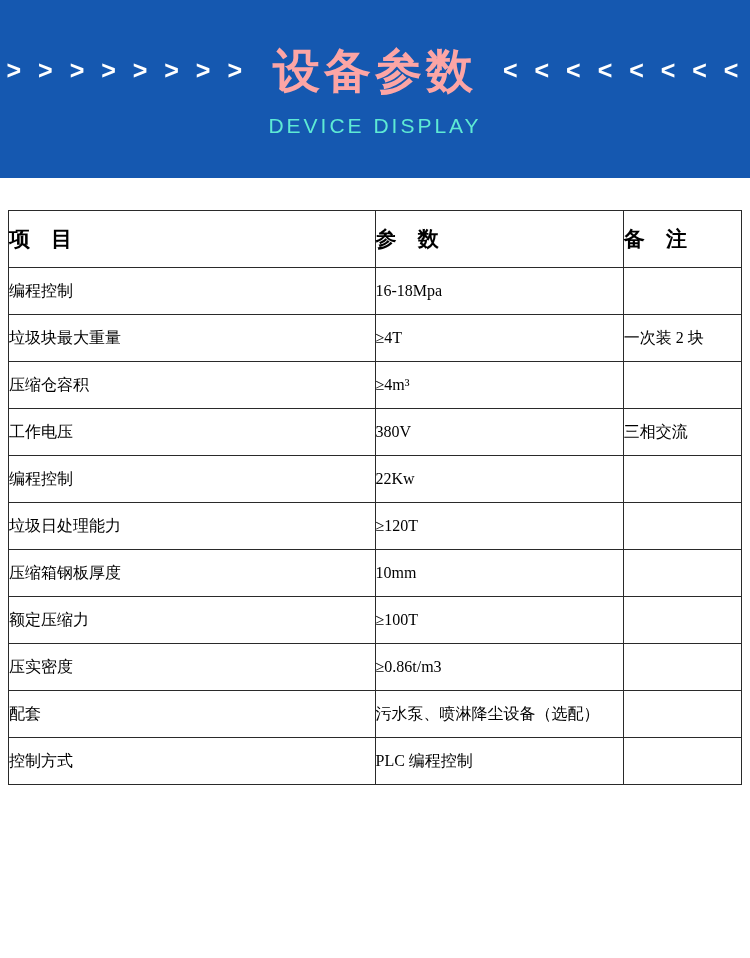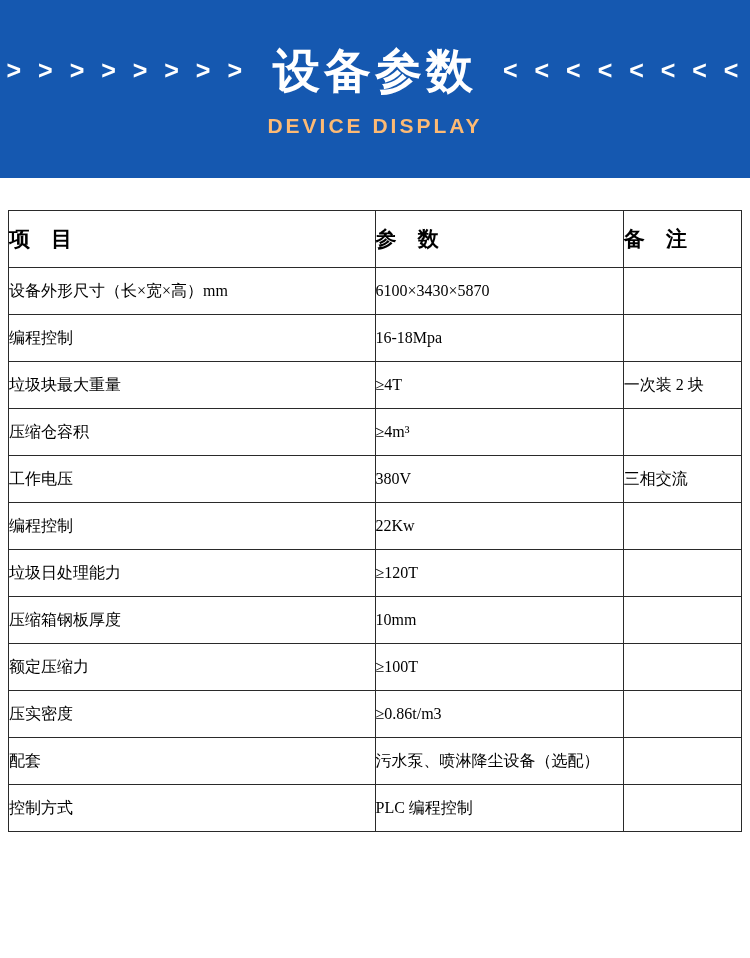--- a/index.html
+++ b/index.html
@@ -40,33 +40,33 @@
     color: #ffffff;
     font-family: "Liberation Sans", sans-serif;
     font-size: 25px;
     font-weight: bold;
     letter-spacing: 5px;
     white-space: nowrap;
   }
   .arrows-left { margin-right: 26px; }
   .arrows-right { margin-left: 26px; }
   .main-title {
-    color: #ffffff;
+    color: #fca5a5;
     font-family: "DejaVu Sans", sans-serif;
     font-size: 47px;
     font-weight: bold;
     letter-spacing: 4px;
     white-space: nowrap;
     line-height: 1;
   }
   .sub-title {
-    color: #fdba74;
+    color: #5eead4;
     font-family: "Liberation Sans", sans-serif;
     font-size: 21px;
-    font-weight: bold;
+    font-weight: normal;
     letter-spacing: 3px;
     margin-top: 20px;
   }
   .table-wrap {
     padding: 32px 8px 0 8px;
     box-sizing: border-box;
   }
   table.spec {
     border-collapse: collapse;
     width: 734px;
@@ -118,25 +118,20 @@
     </colgroup>
     <thead>
       <tr>
         <td>项 目</td>
         <td>参 数</td>
         <td>备 注</td>
       </tr>
     </thead>
     <tbody>
       <tr>
-        <td>设备外形尺寸（长×宽×高）mm</td>
-        <td>6100×3430×5870</td>
-        <td></td>
-      </tr>
-      <tr>
         <td>编程控制</td>
         <td>16-18Mpa</td>
         <td></td>
       </tr>
       <tr>
         <td>垃圾块最大重量</td>
         <td>≥4T</td>
         <td>一次装 2 块</td>
       </tr>
       <tr>

